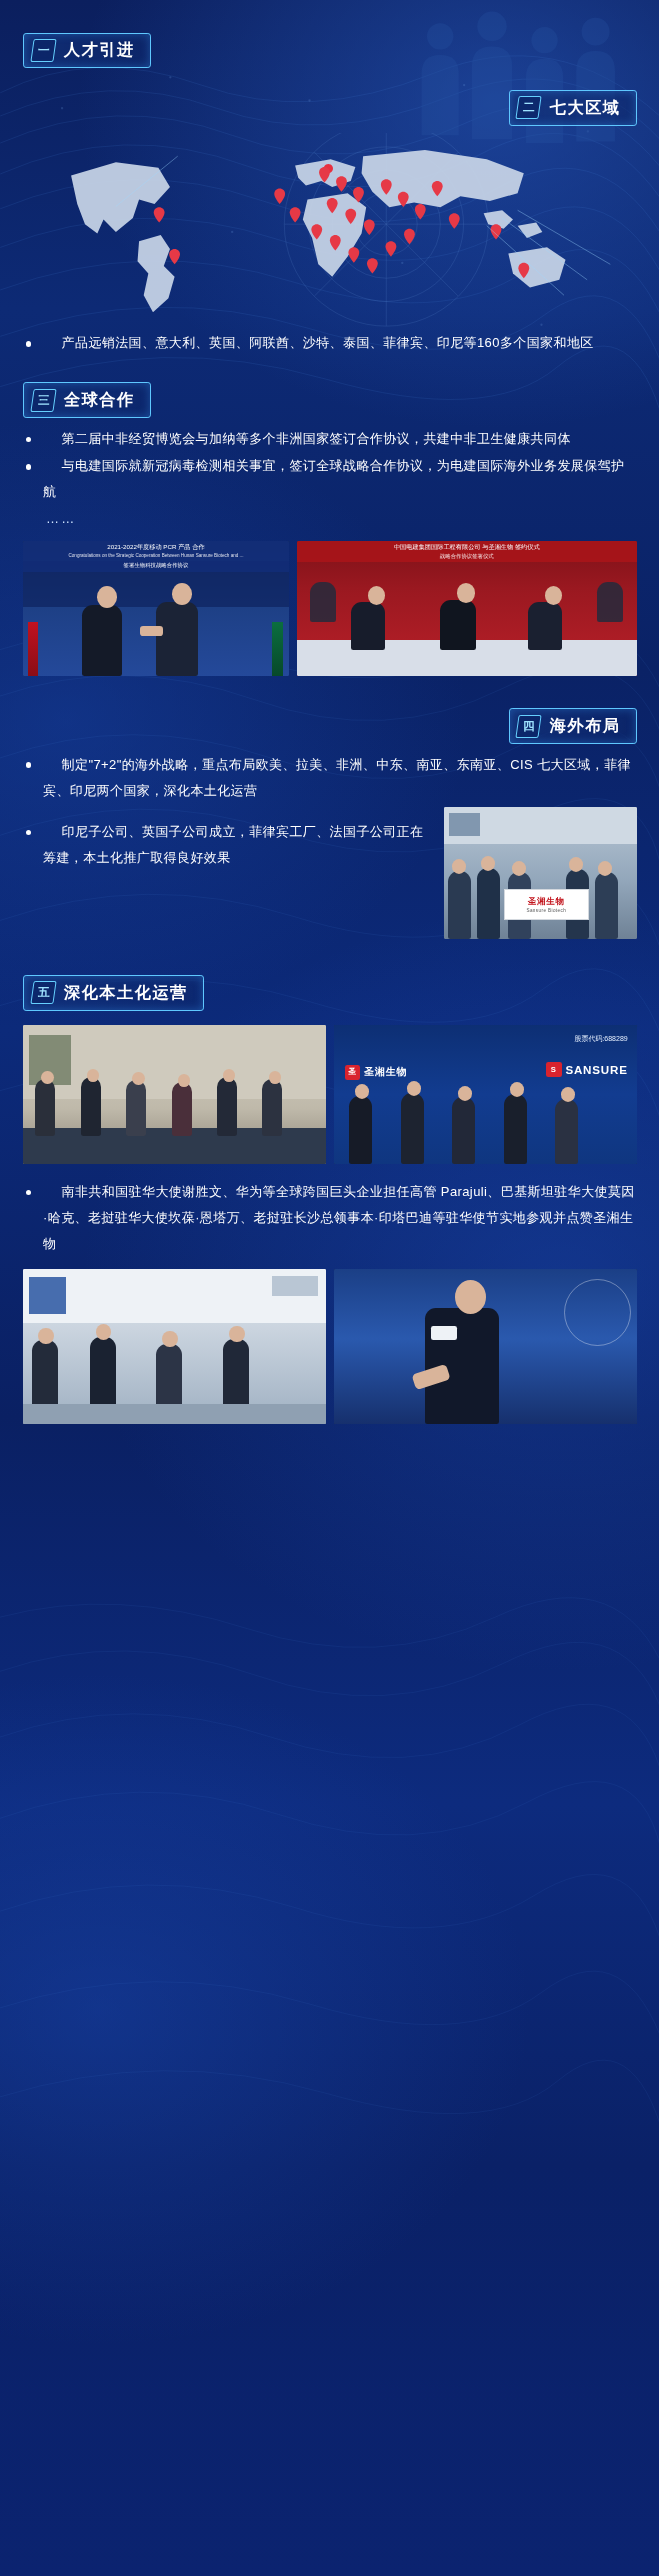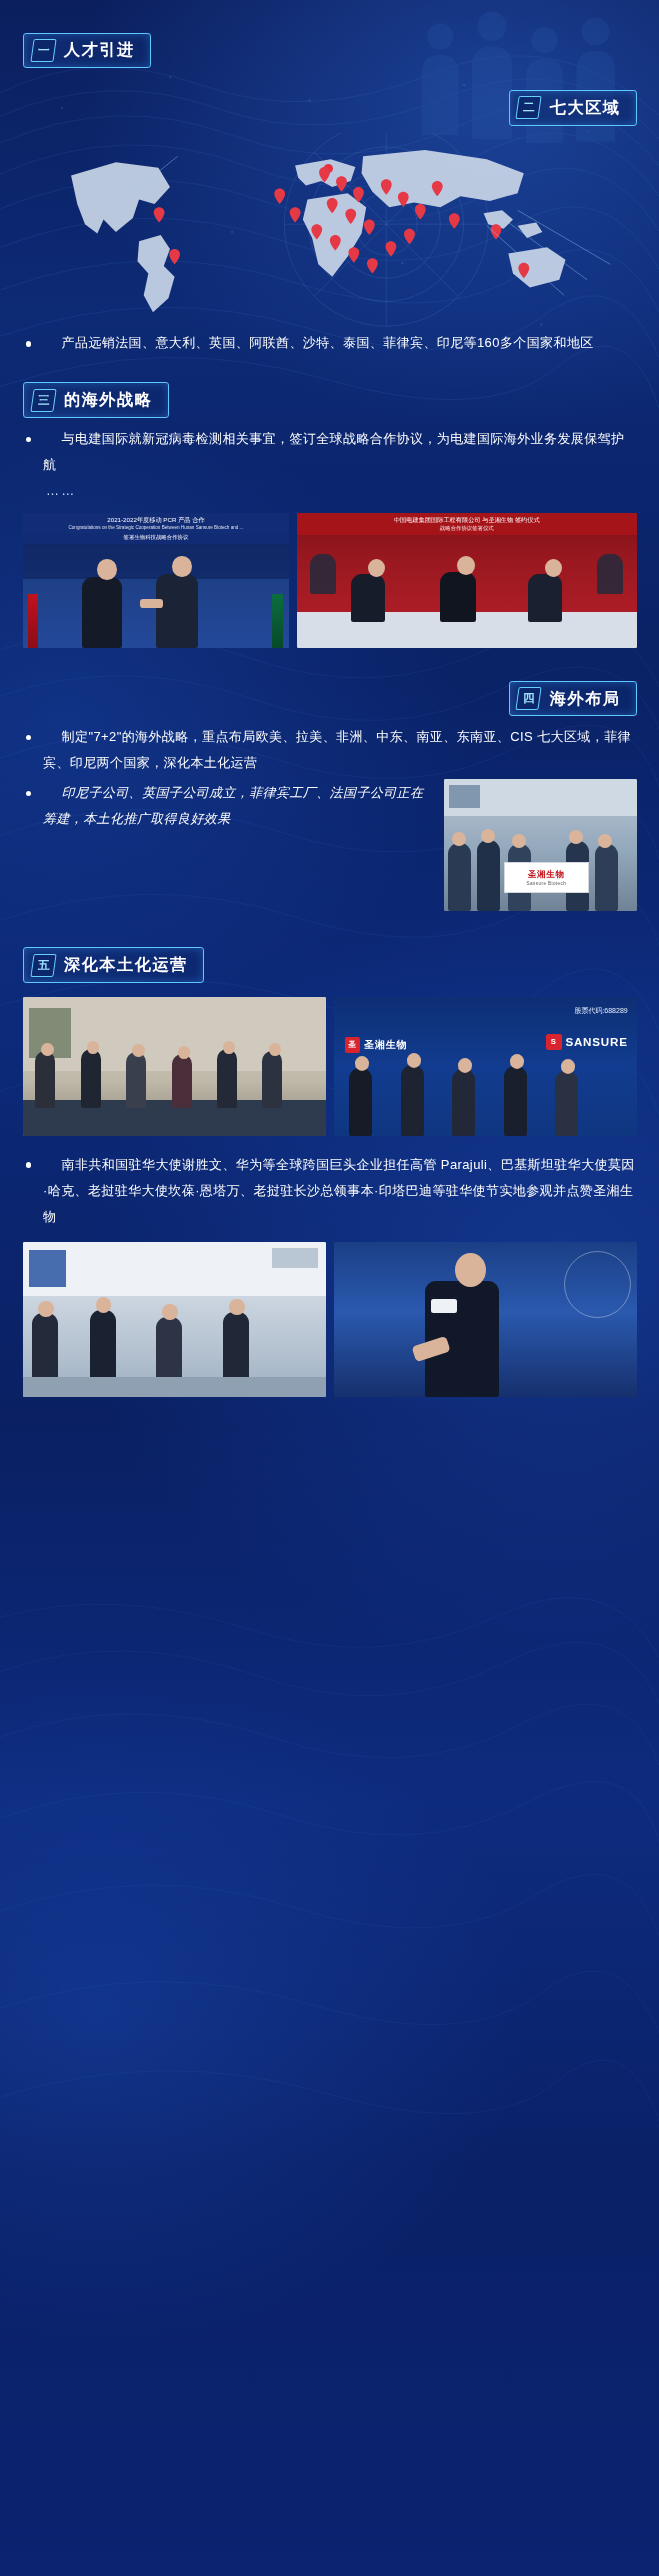--- a/index.html
+++ b/index.html
@@ -356,25 +356,26 @@
         <li>产品远销法国、意大利、英国、阿联酋、沙特、泰国、菲律宾、印尼等160多个国家和地区</li>
       </ul>
     </div>
 
     <div class="sec" style="margin-top:26px;">
       <div class="sec-head">
         <div class="pill">
           <div class="numbox">
             <span>三</span>
           </div>
-          <div class="pill-title">的海外战略</div>
+          <div class="pill-title">全球合作</div>
         </div>
       </div>
 
       <ul class="blist">
+        <li>第二届中非经贸博览会与加纳等多个非洲国家签订合作协议，共建中非卫生健康共同体</li>
         <li>与电建国际就新冠病毒检测相关事宜，签订全球战略合作协议，为电建国际海外业务发展保驾护航</li>
       </ul>
       <div class="dots">……</div>
 
       <div class="photos" style="height:135px;">
 
         <div class="photo">
           <div class="scene" style="background:linear-gradient(180deg,#16306b 0%,#1d3f84 45%,#24499a 100%);">
 
             <div style="position:absolute;left:0;right:0;top:20px;height:46px;background:rgba(12,32,92,.65);"></div>
@@ -426,21 +427,21 @@
           <div class="pill-title">海外布局</div>
         </div>
       </div>
 
       <ul class="blist">
         <li>制定"7+2"的海外战略，重点布局欧美、拉美、非洲、中东、南亚、东南亚、CIS 七大区域，菲律宾、印尼两个国家，深化本土化运营</li>
       </ul>
 
       <div class="wrap-row" style="margin-top:3.1px;">
         <div class="txt">
-          <ul class="blist" style="margin-top:1px;font-style:italic;">
+          <ul class="blist" style="margin-top:12px;">
             <li>印尼子公司、英国子公司成立，菲律宾工厂、法国子公司正在筹建，本土化推广取得良好效果</li>
           </ul>
         </div>
         <div class="ph">
           <div class="banner-photo" style="height:132px;">
             <div class="scene" style="background:linear-gradient(180deg,#b8c6d4 0%,#93a7bb 55%,#6f8296 100%);">
               <div style="position:absolute;left:0;right:0;top:0;height:37px;background:#cfd9e3;"></div>
               <div style="position:absolute;left:4.6px;top:6.2px;width:31px;height:23px;background:#4d6b8c;opacity:.6;"></div>
 
               <div class="fig" style="left:2%;width:23px;height:68px;background:#2a3a52;"></div>

